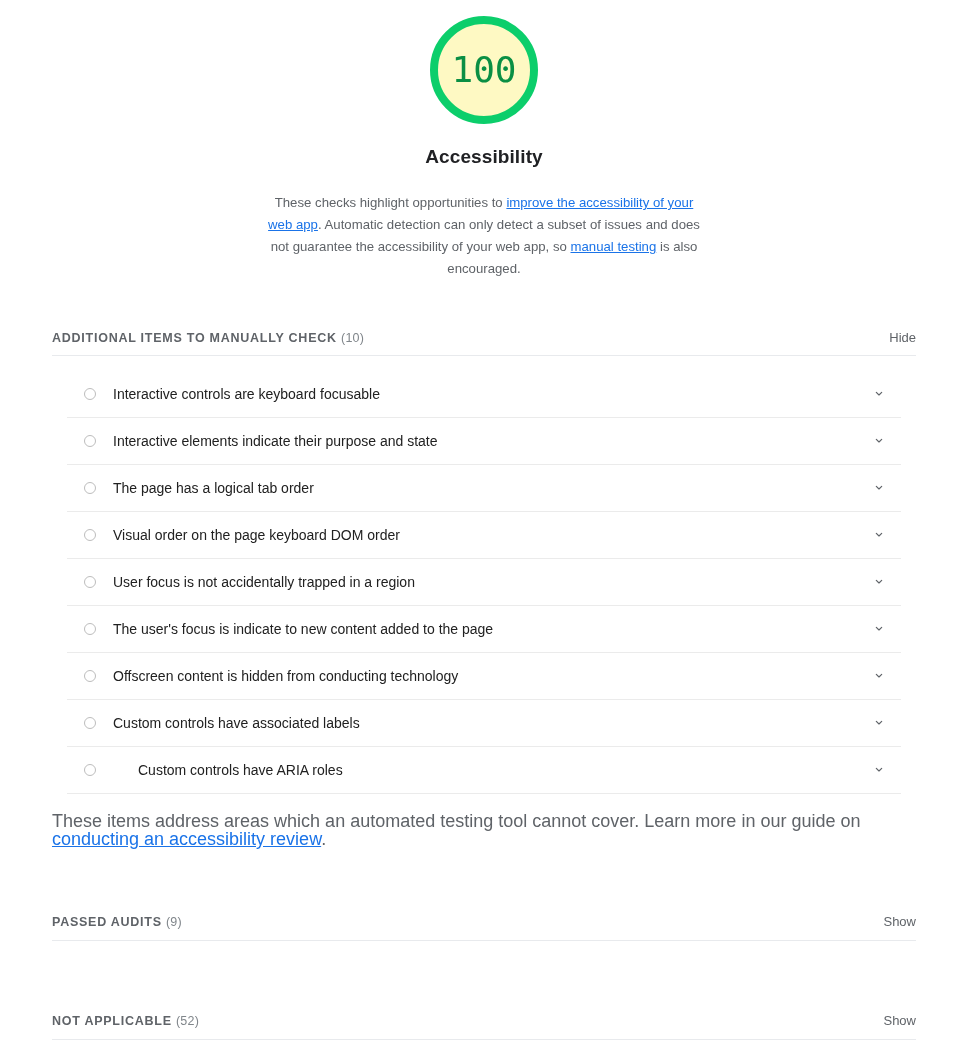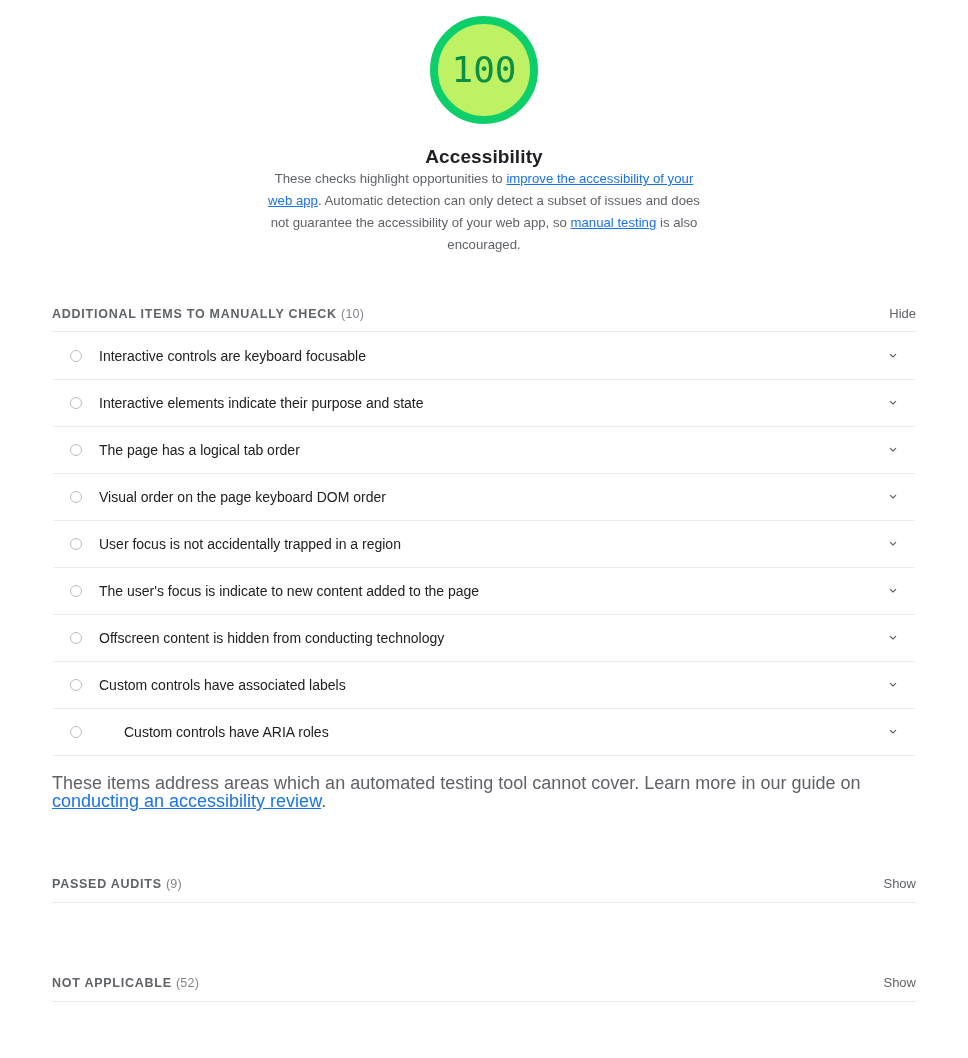--- a/index.html
+++ b/index.html
@@ -33,41 +33,41 @@
     height: 108px;
     margin: 0 auto;
     position: relative;
   }
   .gauge {
     width: 108px;
     height: 108px;
     border-radius: 50%;
     box-sizing: border-box;
     border: 8px solid #0cce6b;
-    background: #bef264;
+    background: #fef9c3;
     display: flex;
     align-items: center;
     justify-content: center;
   }
   .gauge-value {
     font-family: "DejaVu Sans Mono", monospace;
     font-size: 36px;
     line-height: 36px;
     color: #0a8f44;
     letter-spacing: 0px;
   }
   .score-title {
     margin-top: 22px;
     font-size: 19px;
     font-weight: bold;
     color: #202124;
     letter-spacing: 0.1px;
   }
   .score-desc {
-    margin: 0 auto 0 auto;
+    margin: 24px auto 0 auto;
     width: 434px;
     font-size: 13.2px;
     line-height: 22px;
     color: #5f6368;
     text-align: center;
   }
   a.link {
     color: #1a73e8;
     text-decoration: underline;
     cursor: pointer;
@@ -105,21 +105,21 @@
   }
 
   .rule {
     height: 1px;
     background: #e8eaed;
     width: 100%;
   }
 
   
   .audit-list {
-    margin: 1px;
+    margin: 15px;
     padding: 0;
     list-style: none;
   }
   .audit-row {
     display: flex;
     align-items: center;
     height: 46px;
     border-bottom: 1px solid #ebebeb;
     cursor: pointer;
     padding-right: 2px;

